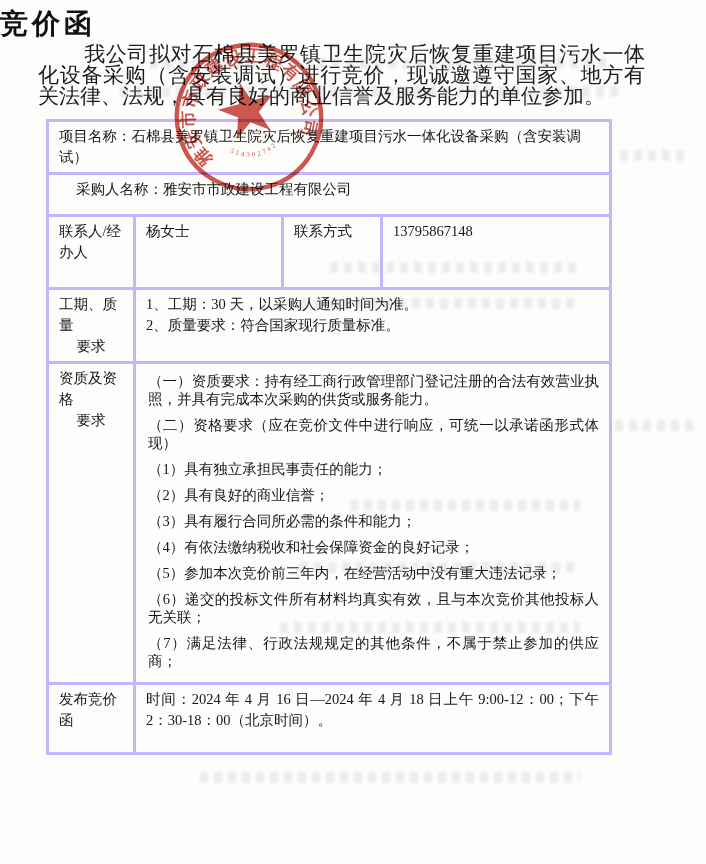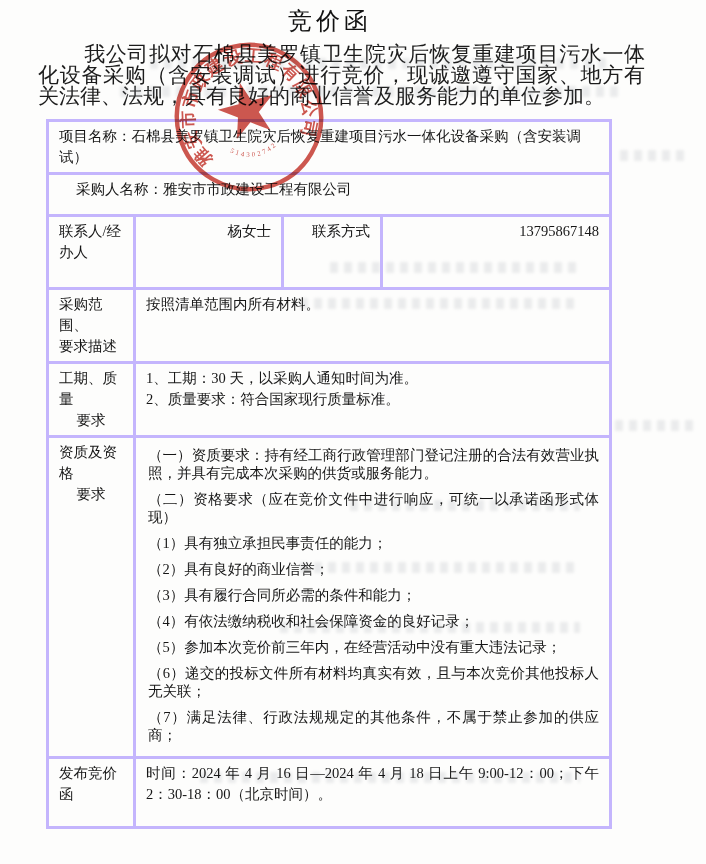--- a/index.html
+++ b/index.html
@@ -2,22 +2,22 @@
 <html><head>
 <meta charset="utf-8">
 <style>
   html,body{margin:0;padding:0;}
   body{
     width:706px;height:864px;position:relative;overflow:hidden;
     background:#fdfdfc;color:#1a1a1a;
     font-family:"Liberation Serif","DejaVu Serif",serif;
   }
   .title{
-    position:absolute;left:0;top:5px;width:660px;text-align:center;
-    font-size:24px;font-weight:normal;letter-spacing:4px;color:#111;
+    position:absolute;left:0;top:5px;width:660px;text-align:left;
+    font-size:28px;font-weight:bold;letter-spacing:4px;color:#111;
   }
   .intro{
     position:absolute;left:38px;top:44px;width:607px;
     font-size:21px;line-height:21px;text-align:justify;text-indent:2.2em;
     color:#1c1c1c;
   }
   
   table.doc{
     position:absolute;left:46px;top:119px;width:563px;
     border-collapse:collapse;table-layout:fixed;
@@ -26,21 +26,21 @@
   table.doc td{
     border:3px solid #c4b5fd;vertical-align:top;
     padding:4px 10px 4px 10px;line-height:21px;
     word-break:break-all;overflow:hidden;
   }
   td.lbl{padding-left:8px;padding-right:4px;}
   .lbl-line{display:block;}
   .lbl-center{display:block;text-align:center;}
   td.mid{vertical-align:middle;}
   .contact-lbl{line-height:32px;padding-top:3px;}
-  .contact-val{padding-top:10px;text-align:right;}
+  .contact-val{padding-top:10px;}
   .wide-lbl{line-height:30px;padding-top:4px;}
   .pub-lbl{line-height:22px;padding-top:5px;}
   .qual p{margin:0 0 8px 2px;line-height:18px;text-align:justify;}
   
   .stamp{
     position:absolute;left:170px;top:37px;width:158px;height:160px;
     z-index:5;pointer-events:none;mix-blend-mode:multiply;opacity:.85;
   }
   
   .bleed{
@@ -85,27 +85,20 @@
       <span>采购人名称：</span><span>雅安市市政建设工程有限公司</span>
     </td>
   </tr>
   <tr>
     <td class="lbl contact-lbl" style="height:62px;">联系人/经办人</td>
     <td class="contact-val">杨女士</td>
     <td class="contact-val">联系方式</td>
     <td class="contact-val">13795867148</td>
   </tr>
   <tr>
-    <td class="lbl wide-lbl" style="height:62px;">
-      <span class="lbl-line">采购范围、</span>
-      <span class="lbl-line">要求描述</span>
-    </td>
-    <td colspan="3">按照清单范围内所有材料。</td>
-  </tr>
-  <tr>
     <td class="lbl wide-lbl" style="height:59px;">
       <span class="lbl-line">工期、质量</span>
       <span class="lbl-center">要求</span>
     </td>
     <td colspan="3">
       <span class="lbl-line">1、工期：30 天，以采购人通知时间为准。</span>
       <span class="lbl-line">2、质量要求：符合国家现行质量标准。</span>
     </td>
   </tr>
   <tr>

